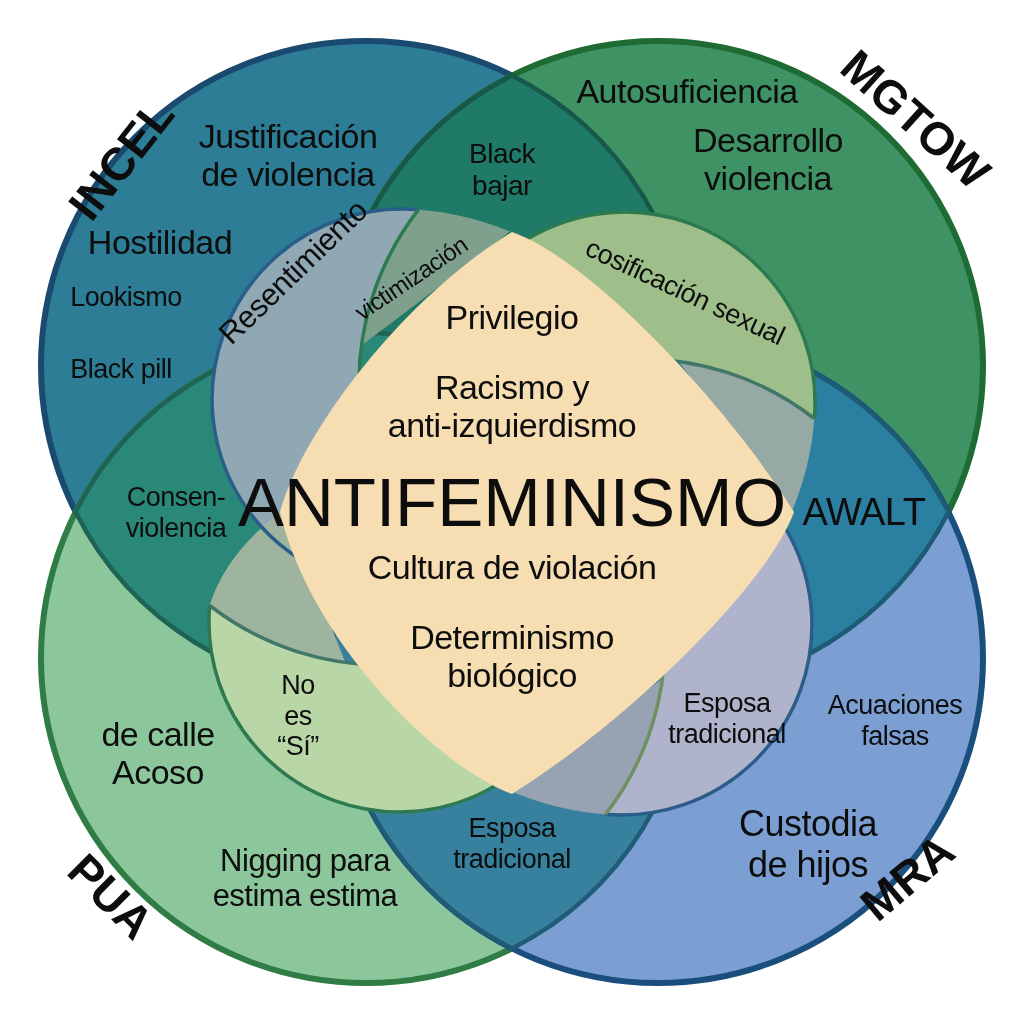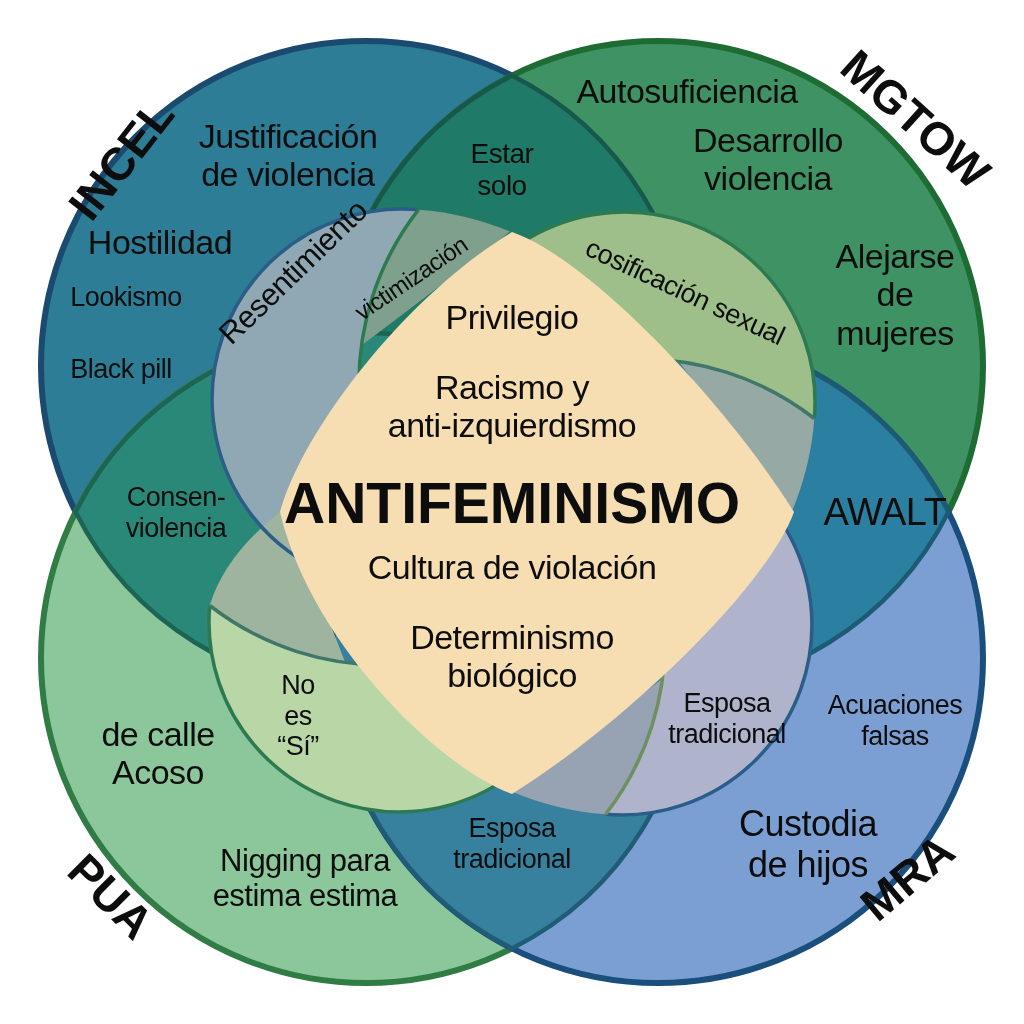--- a/index.html
+++ b/index.html
@@ -79,62 +79,57 @@
     <div>Black pill</div>
   </div>
 
   <div class="lbl" style="left:687px;top:91px;font-size:34px">
     <div>Autosuficiencia</div>
   </div>
   <div class="lbl" style="left:768px;top:159px;font-size:34px">
     <div>Desarrollo</div>
     <div>violencia</div>
   </div>
-  <div class="lbl" style="left:895px;top:295px;font-size:34px">
-    <div>Alejarse</div>
-    <div>de</div>
-    <div>mujeres</div>
-  </div>
 
   <div class="lbl" style="left:158px;top:753px;font-size:34px">
     <div>de calle</div>
     <div>Acoso</div>
   </div>
   <div class="lbl" style="left:305px;top:878px;font-size:31px">
     <div>Nigging para</div>
     <div>estima estima</div>
   </div>
 
   <div class="lbl" style="left:808px;top:845px;font-size:36px">
     <div>Custodia</div>
     <div>de hijos</div>
   </div>
   <div class="lbl" style="left:895px;top:720px;font-size:27px">
     <div>Acuaciones</div>
     <div>falsas</div>
   </div>
 
   <div class="lbl" style="left:502px;top:170px;font-size:28px">
-    <div>Estar</div>
-    <div>solo</div>
+    <div>Black</div>
+    <div>bajar</div>
   </div>
   <div class="lbl rot" style="left:293px;top:272px;font-size:31px;transform:translate(-50%,-50%) rotate(-44deg)">
     <div>Resentimiento</div>
   </div>
   <div class="lbl rot" style="left:411px;top:278px;font-size:24px;transform:translate(-50%,-50%) rotate(-34deg)">
     <div>victimización</div>
   </div>
   <div class="lbl rot" style="left:685px;top:292px;font-size:27px;transform:translate(-50%,-50%) rotate(25deg)">
     <div>cosificación sexual</div>
   </div>
   <div class="lbl" style="left:176px;top:512px;font-size:27px">
     <div>Consen-</div>
     <div>violencia</div>
   </div>
-  <div class="lbl" style="left:885px;top:512px;font-size:38px">
+  <div class="lbl" style="left:864px;top:512px;font-size:38px">
     <div>AWALT</div>
   </div>
   <div class="lbl" style="left:298px;top:716px;font-size:27px">
     <div>No</div>
     <div>es</div>
     <div>“Sí”</div>
   </div>
   <div class="lbl" style="left:727px;top:718px;font-size:27px">
     <div>Esposa</div>
     <div>tradicional</div>
@@ -144,21 +139,21 @@
     <div>tradicional</div>
   </div>
 
   <div class="lbl" style="left:512px;top:406px;font-size:34px">
     <div>Racismo y</div>
     <div>anti-izquierdismo</div>
   </div>
   <div class="lbl" style="left:512px;top:317px;font-size:34px">
     <div>Privilegio</div>
   </div>
-  <div class="lbl big" style="left:512px;top:503px;font-size:57px;font-weight:700">
+  <div class="lbl big" style="left:512px;top:503px;font-size:69px;font-weight:400">
     <div>ANTIFEMINISMO</div>
   </div>
   <div class="lbl" style="left:512px;top:567px;font-size:34px">
     <div>Cultura de violación</div>
   </div>
   <div class="lbl" style="left:512px;top:656px;font-size:34px">
     <div>Determinismo</div>
     <div>biológico</div>
   </div>
 

